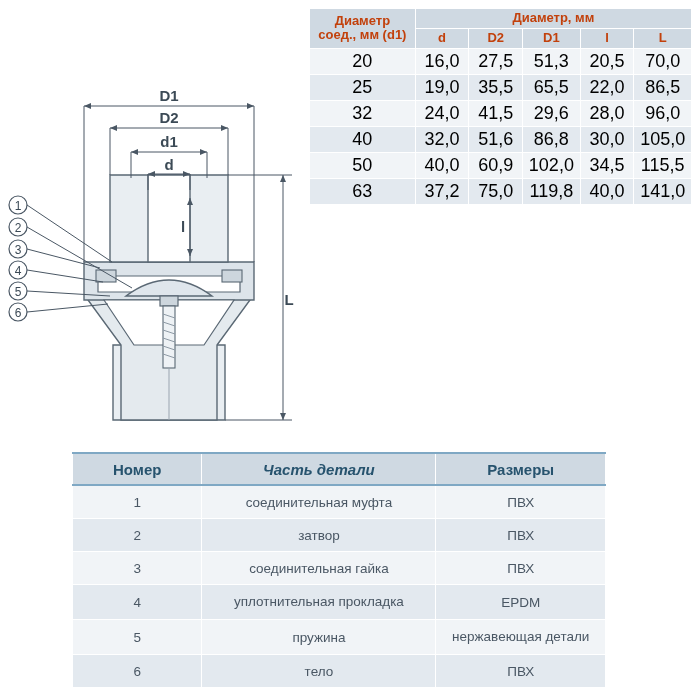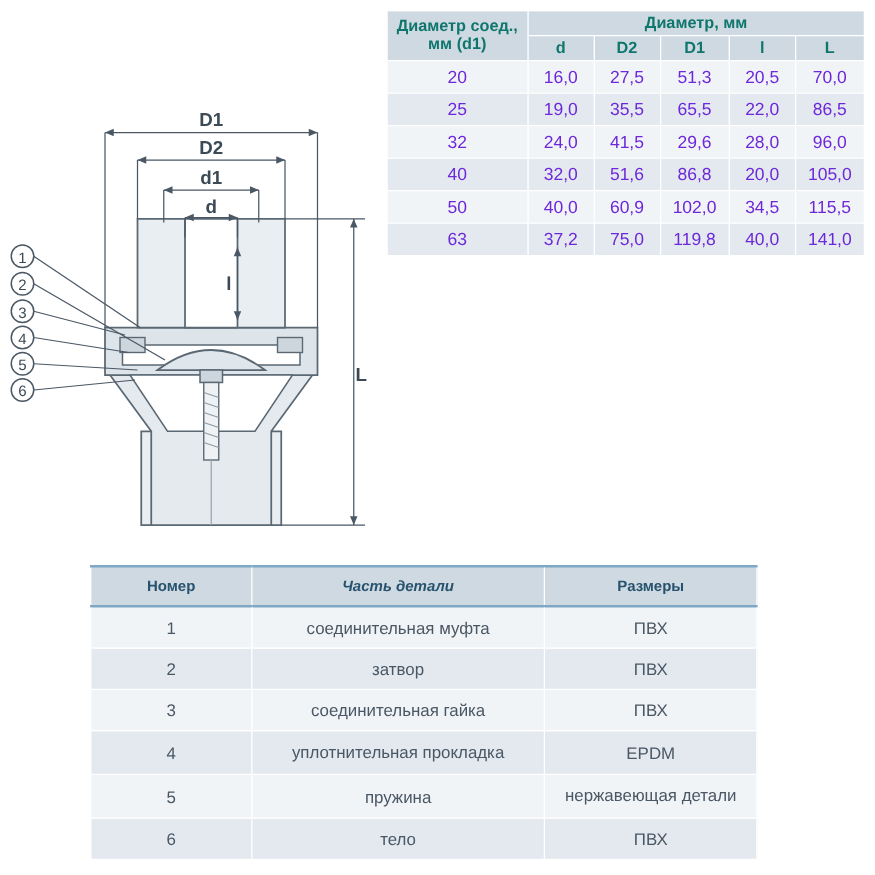--- a/index.html
+++ b/index.html
@@ -30,29 +30,29 @@
 
   
   #dims-table {
     position: absolute;
     left: 309px;
     top: 8px;
     width: 383px;
   }
   #dims-table th {
     background: #cfd9e2;
-    color: #0f766e;
+    color: #c2410c;
     font-weight: bold;
     font-size: 13px;
     line-height: 1.15;
   }
   #dims-table td {
     background: #f1f4f7;
-    color: #6d28d9;
-    font-size: 14px;
+    color: #000000;
+    font-size: 18px;
     height: 21px;
   }
   #dims-table tbody tr:nth-child(even) td {
     background: #e3e9ef;
   }
   #dims-table .col-d1head {
     width: 124px;
     padding: 3px 4px;
   }
   #dims-table .num-col {
@@ -63,21 +63,21 @@
   #parts-table {
     position: absolute;
     left: 72px;
     top: 452px;
     width: 534px;
   }
   #parts-table th {
     background: #cfd9e2;
     color: #27536e;
     font-weight: bold;
-    font-size: 12px;
+    font-size: 15px;
     height: 26px;
     border-top: 2px solid #7fa8c4;
     border-bottom: 2px solid #7fa8c4;
   }
   #parts-table td {
     background: #f1f4f7;
     color: #4a5764;
     font-size: 13.5px;
     height: 28px;
   }
@@ -155,21 +155,21 @@
       <td>41,5</td>
       <td>29,6</td>
       <td>28,0</td>
       <td>96,0</td>
     </tr>
     <tr>
       <td>40</td>
       <td>32,0</td>
       <td>51,6</td>
       <td>86,8</td>
-      <td>20,0</td>
+      <td>30,0</td>
       <td>105,0</td>
     </tr>
     <tr>
       <td>50</td>
       <td>40,0</td>
       <td>60,9</td>
       <td>102,0</td>
       <td>34,5</td>
       <td>115,5</td>
     </tr>

